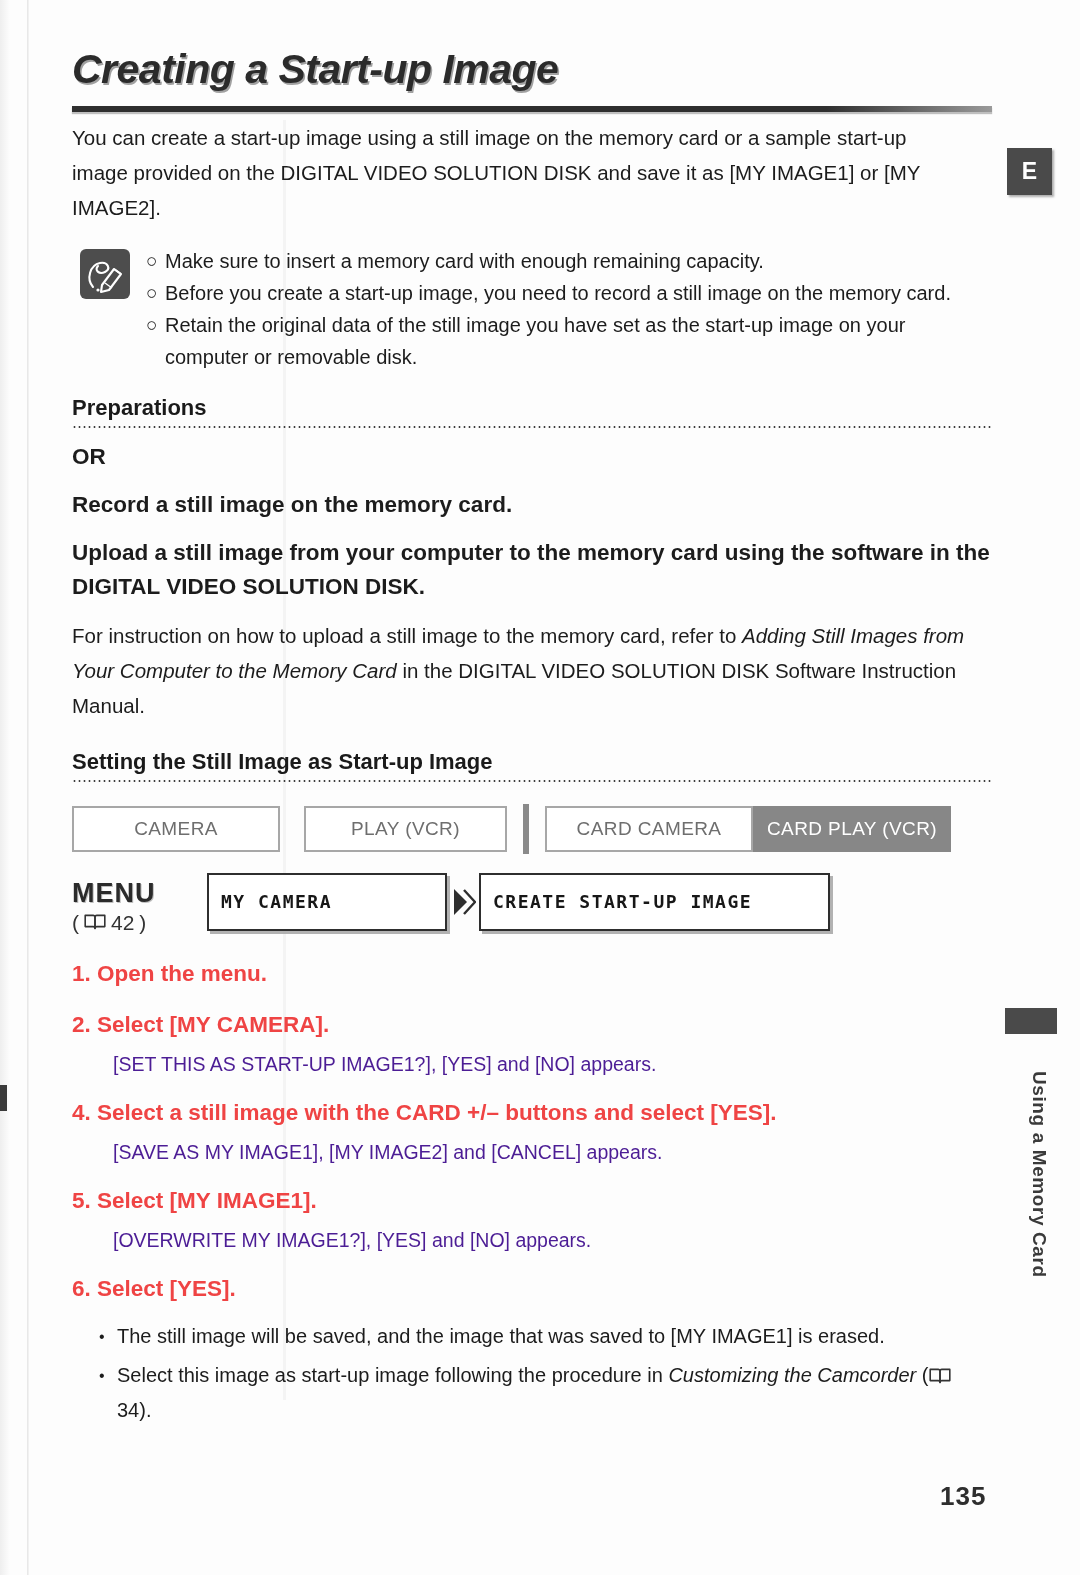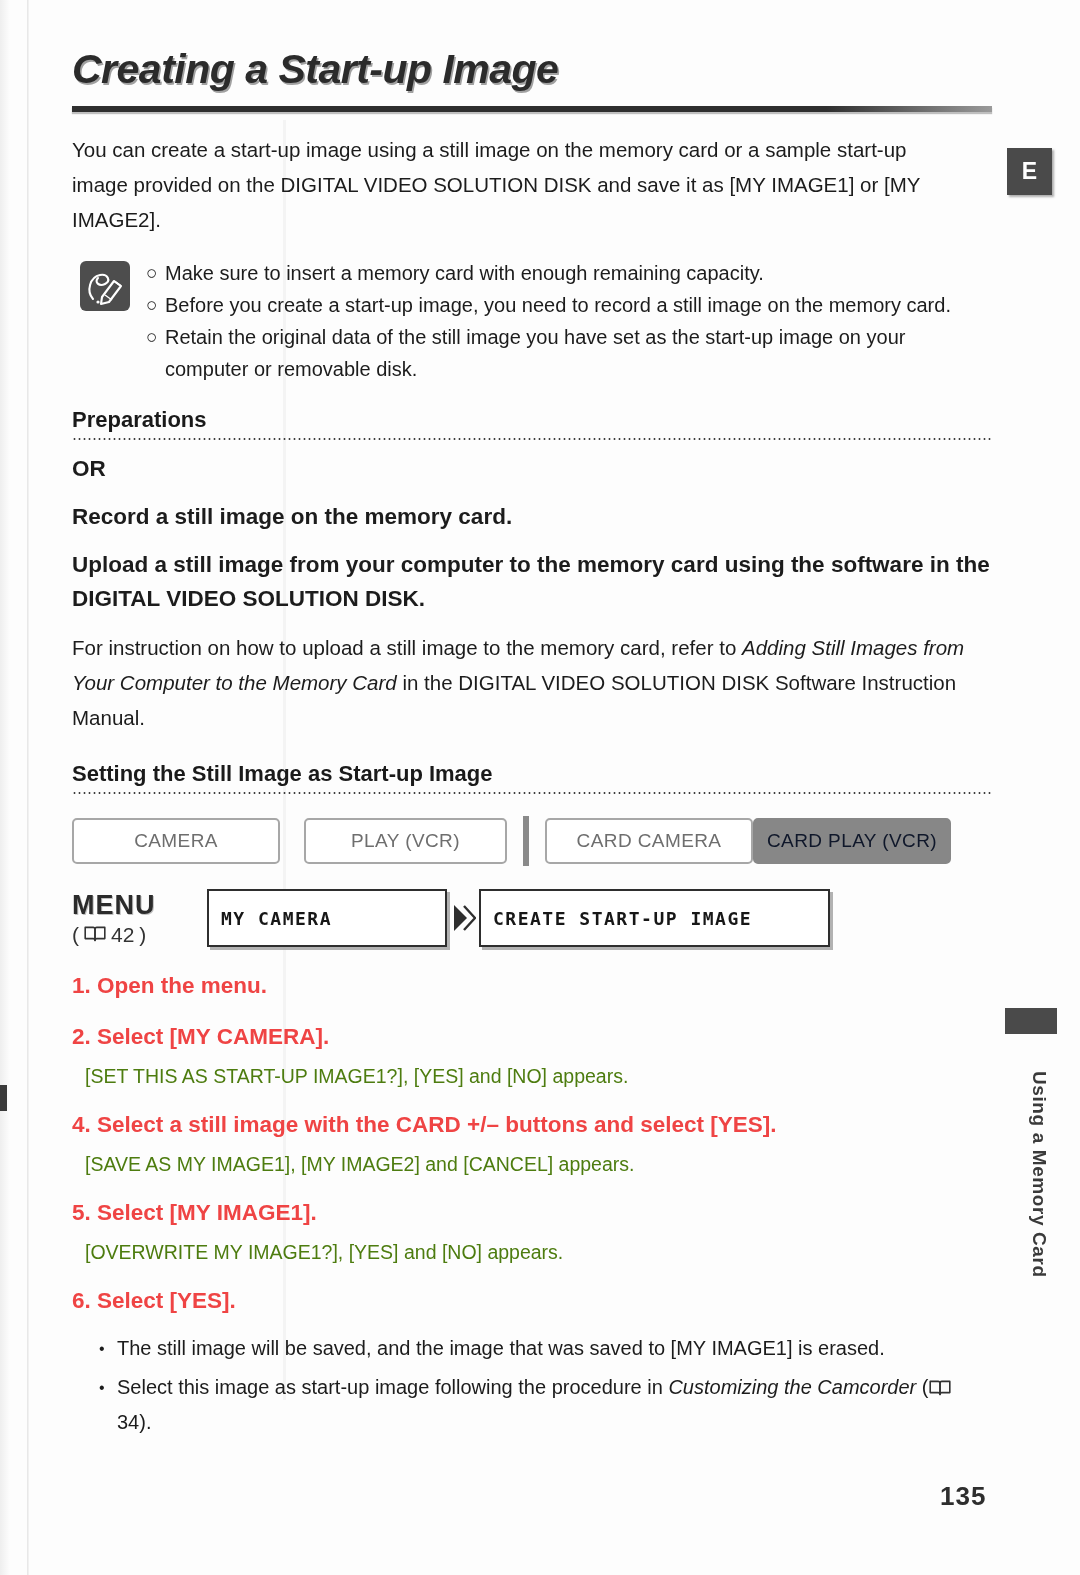--- a/index.html
+++ b/index.html
@@ -64,21 +64,21 @@
     margin-top: 13px;
     height: 6px;
     background: linear-gradient(to right, #2f2f2f 0%, #2f2f2f 82%, #9a9a9a 100%);
     box-shadow: 0 2px 1px rgba(150,150,150,0.6);
   }
 
   
   .intro {
     font-size: 20.5px;
     line-height: 35px;
-    margin-top: 20px;
+    margin-top: 8px;
     width: 895px;
   }
   p { margin: 0; }
 
   
   .notes {
     display: flex;
     margin-top: 20px;
     margin-left: 8px;
   }
@@ -141,50 +141,50 @@
   
   .modes {
     display: flex;
     align-items: center;
     margin-top: 24px;
     height: 46px;
   }
   .mode-btn {
     height: 46px;
     border: 2.5px solid #a7a7a7;
-    border-radius: 5px;
+    border-radius: 0;
     display: flex;
     align-items: center;
     justify-content: center;
     font-size: 19px;
     color: #6e6e6e;
     letter-spacing: 0.4px;
     background: #ffffff;
     box-sizing: border-box;
   }
   .mode-btn.m0 { width: 208px; }
   .mode-btn.m1 { width: 203px; margin-left: 24px; }
   .mode-btn.m2 { width: 208px; }
   .mode-btn.m3 {
     width: 198px;
     background: #878787;
     border-color: #878787;
-    color: #0f172a;
+    color: #ffffff;
   }
   .mode-divider {
     width: 6px;
     height: 50px;
     background: #8a8a8a;
     margin: 0 16px;
   }
 
   
   .menu-row {
     display: flex;
-    align-items: flex-end;
+    align-items: center;
     margin-top: 16px;
   }
   .menu-label {
     width: 135px;
     flex: 0 0 135px;
     padding-top: 10px;
   }
   .menu-word {
     font-size: 27px;
     font-weight: bold;
@@ -233,22 +233,22 @@
     font-size: 22.5px;
     font-weight: bold;
     line-height: 34px;
     margin-top: 17px;
     color: #ef4444;
   }
   .step-note {
     font-size: 19.5px;
     line-height: 30px;
     margin-top: 7px;
-    margin-left: 13px;
-    color: #4d7c0f;
+    margin-left: 41px;
+    color: #4c1d95;
     font-weight: normal;
   }
   .bullets { margin-top: 14px; margin-left: 27px; }
   .bullet-item {
     display: flex;
     font-size: 20px;
     line-height: 33px;
     margin-top: 6px;
     width: 880px;
   }

